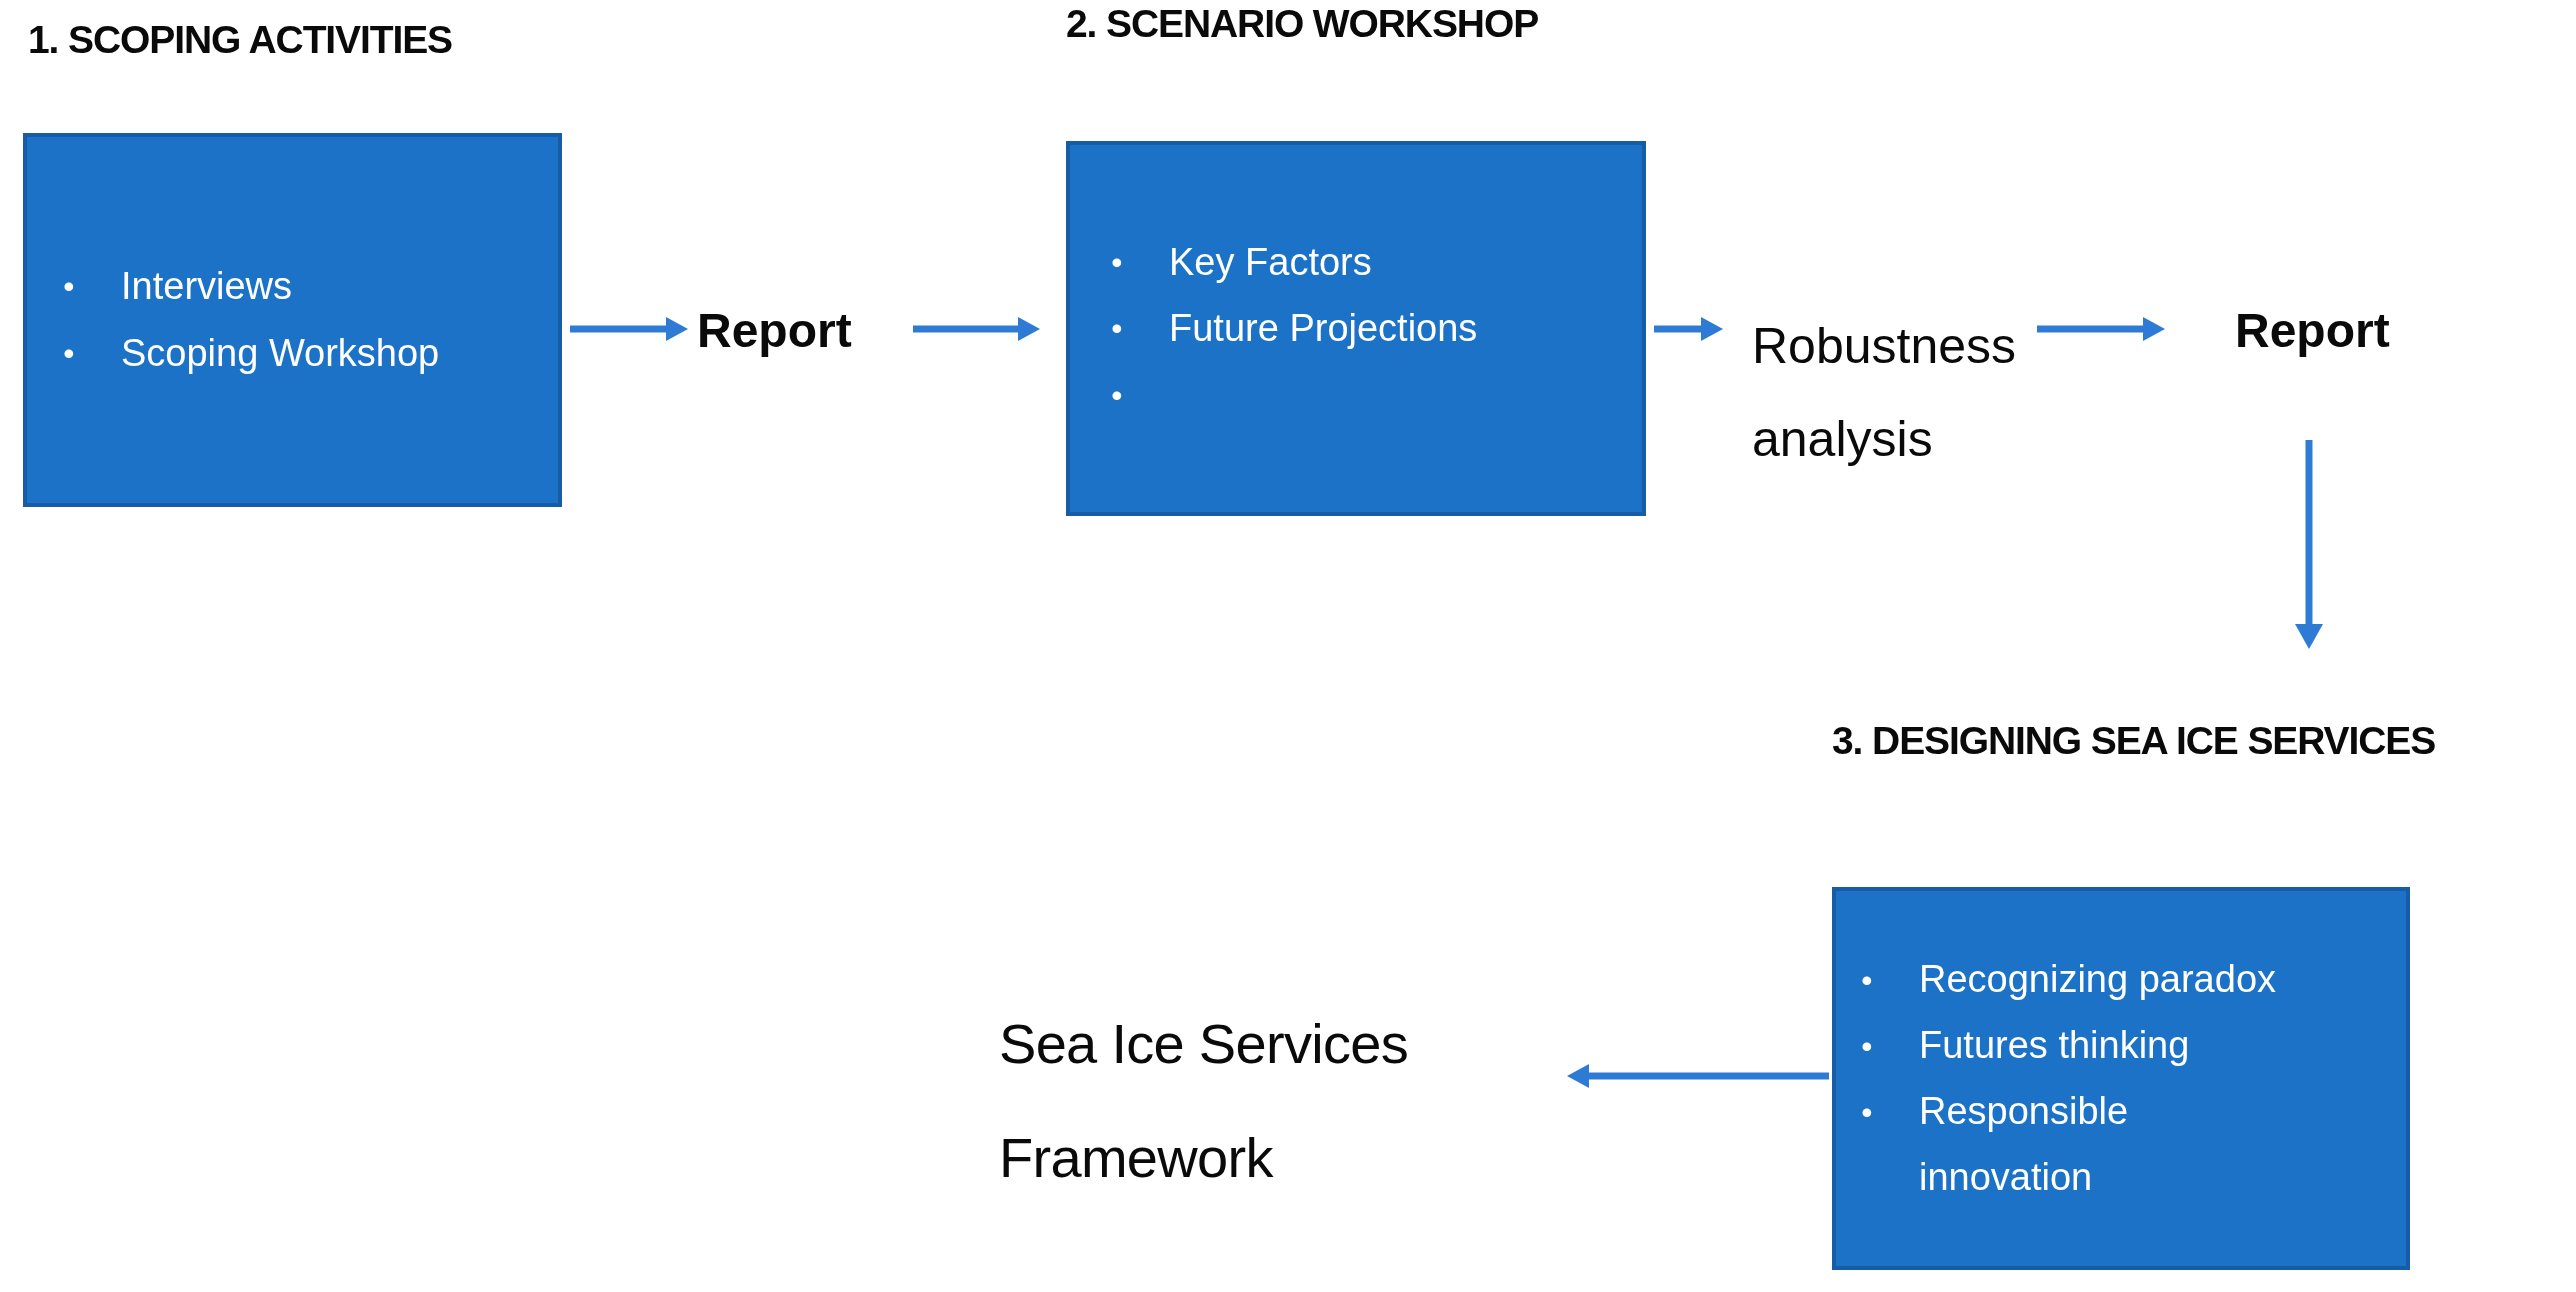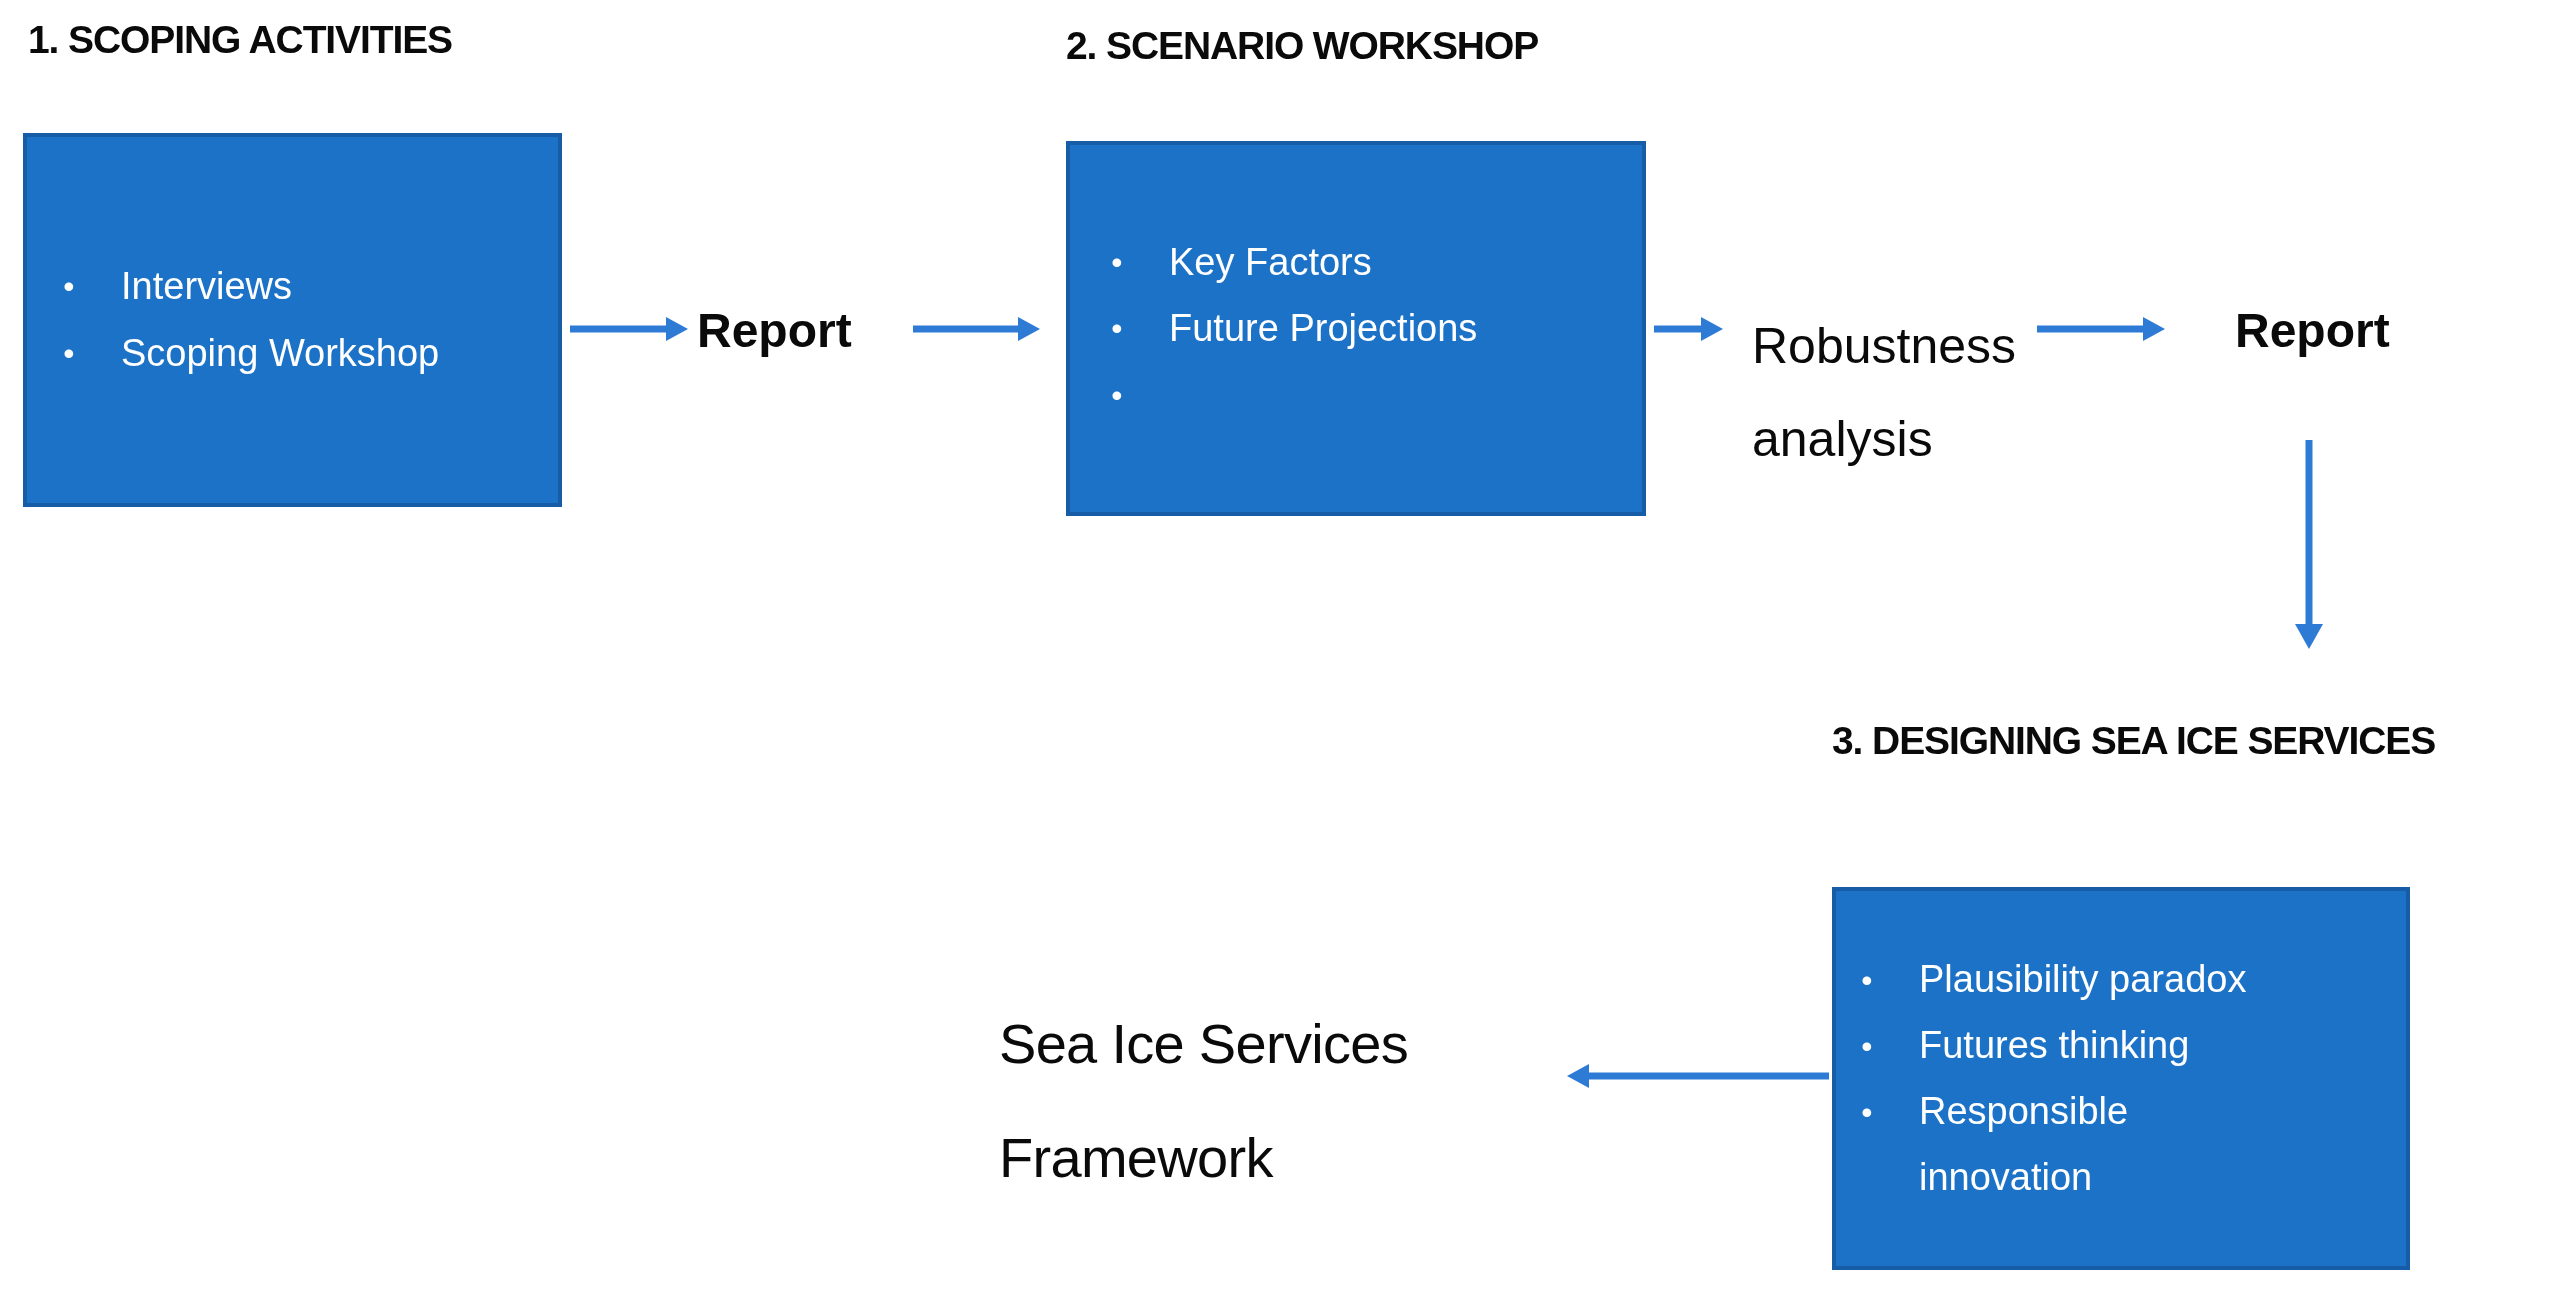--- a/index.html
+++ b/index.html
@@ -99,21 +99,21 @@
     border-left:14px solid transparent;
     border-right:14px solid transparent;
     border-top:25.4px solid var(--arrow);
   }
   
   #title1{left:28px;top:18.3px;}
   #box1{left:23px;top:133px;width:539px;height:374px;padding-left:32px;}
   #arrow1{left:570px;top:315px;width:118px;height:28px;}
   #report1{left:697px;top:303px;}
   #arrow2{left:913px;top:315px;width:127px;height:28px;}
-  #title2{left:1066px;top:24px;}
+  #title2{left:1066px;top:2px;}
   #box2{left:1066px;top:141px;width:580px;height:375px;padding-left:37px;}
   #arrow3{left:1654px;top:315px;width:69px;height:28px;}
   #robustness{left:1752px;top:300px;}
   #arrow4{left:2037px;top:315px;width:128px;height:28px;}
   #report2{left:2235px;top:303px;}
   #arrow5{left:2288px;top:440px;width:42px;height:209px;}
   #title3{left:1832px;top:709px;}
   #box3{left:1832px;top:887px;width:578px;height:383px;padding-left:21px;}
   #box3 .bullets{line-height:1.73;}
   #arrow6{left:1567px;top:1062px;width:262px;height:28px;}
@@ -189,21 +189,21 @@
   </div>
 
   <div class="stage-title title3" id="title3">
     <span class="line">3. DESIGNING SEA ICE SERVICES</span>
   </div>
 
   <div class="box" id="box3">
     <ul class="bullets">
       <li>
         <span class="dot">•</span>
-        <span class="txt">Plausibility paradox</span>
+        <span class="txt">Recognizing paradox</span>
       </li>
       <li>
         <span class="dot">•</span>
         <span class="txt">Futures thinking</span>
       </li>
       <li>
         <span class="dot">•</span>
         <span class="txt" style="max-width:303px;">Responsible innovation</span>
       </li>
     </ul>

